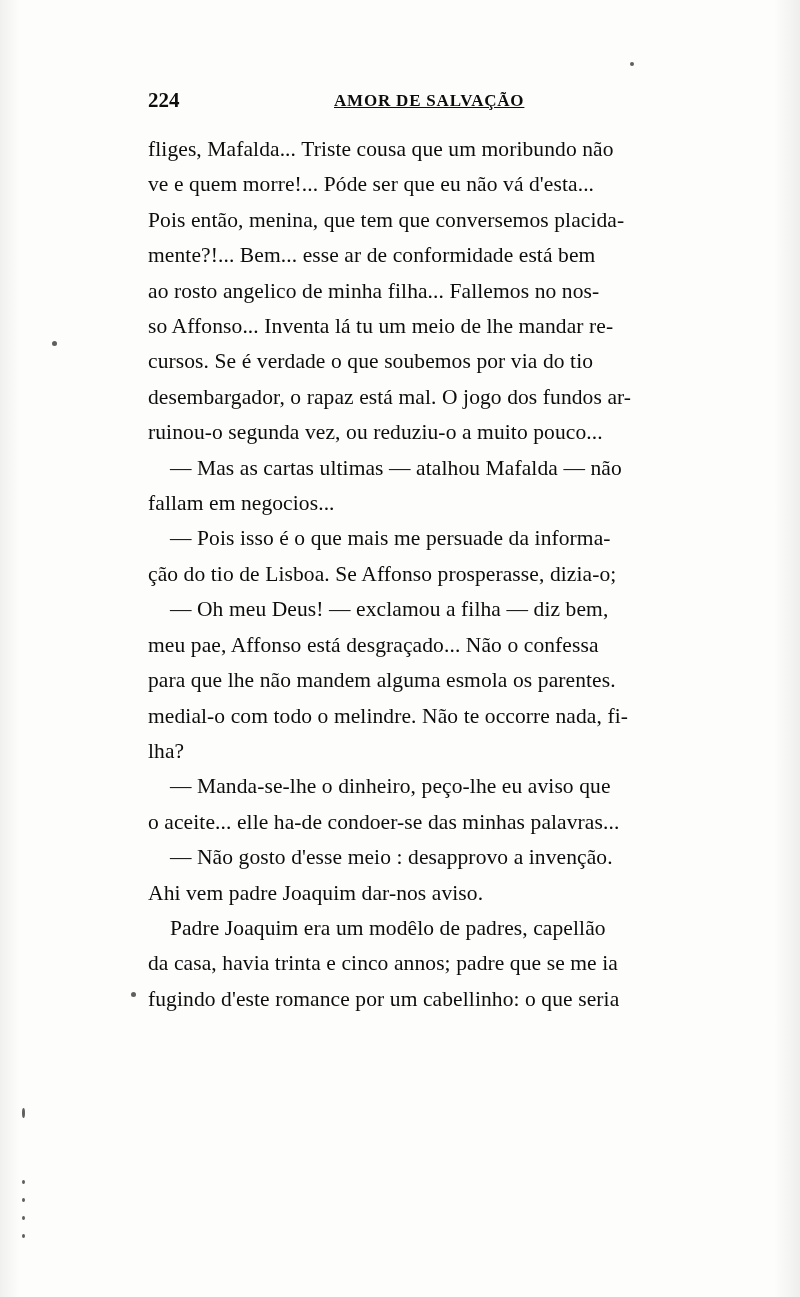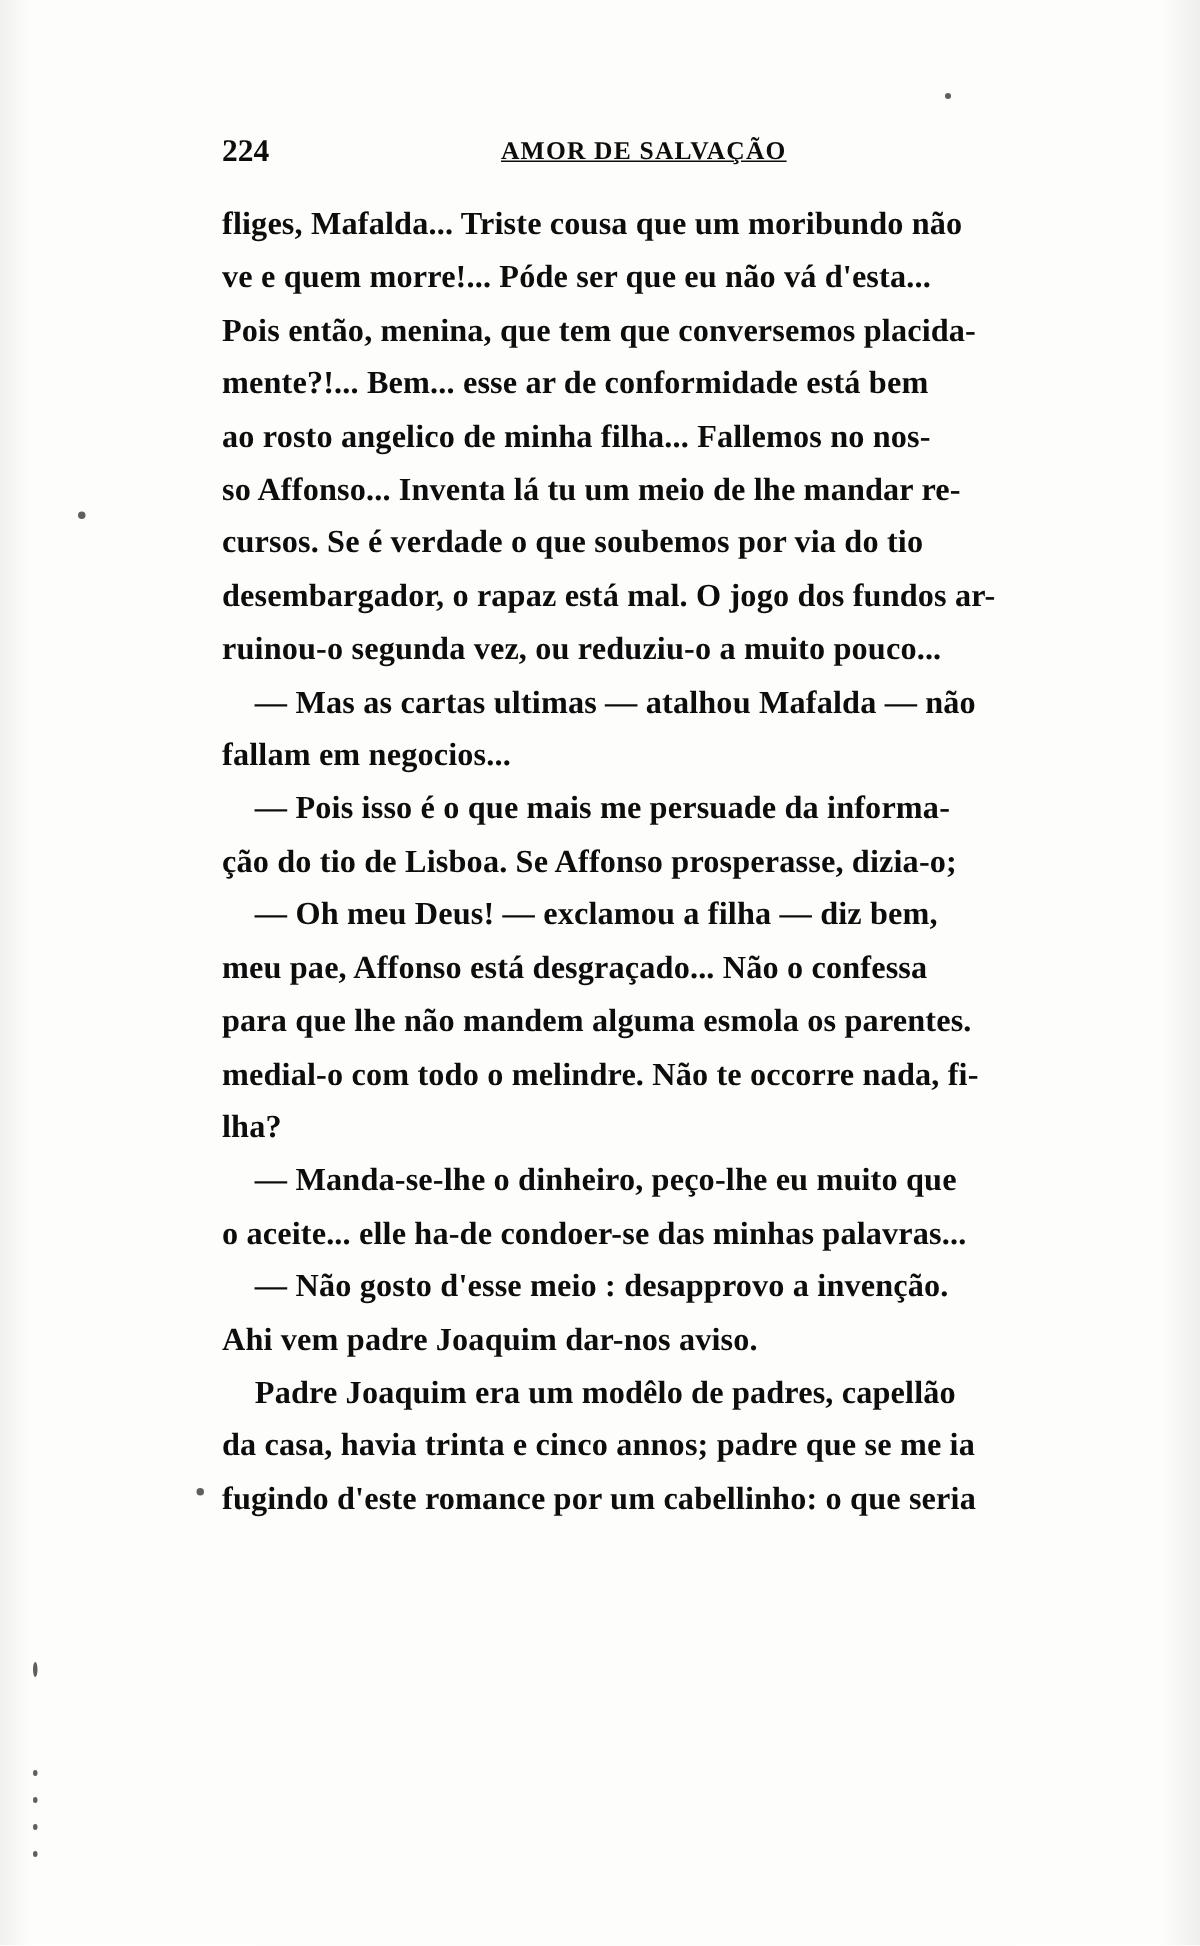--- a/index.html
+++ b/index.html
@@ -77,21 +77,20 @@
     top: 132px;
     left: 148px;
     width: 628px;
   }
 
   .line {
     font-size: 21.5px;
     line-height: 35.4px;
     white-space: pre;
     letter-spacing: 0.1px;
-    font-weight: bold;
   }
 </style>
 </head>
 <body>
 
 <div class="page">
 
   <div class="scan-edge-left"></div>
   <div class="scan-edge-right"></div>
 
@@ -121,21 +120,21 @@
     <div class="line">ruinou-o segunda vez, ou reduziu-o a muito pouco...</div>
     <div class="line">    — Mas as cartas ultimas — atalhou Mafalda — não</div>
     <div class="line">fallam em negocios...</div>
     <div class="line">    — Pois isso é o que mais me persuade da informa-</div>
     <div class="line">ção do tio de Lisboa. Se Affonso prosperasse, dizia-o;</div>
     <div class="line">    — Oh meu Deus! — exclamou a filha — diz bem,</div>
     <div class="line">meu pae, Affonso está desgraçado... Não o confessa</div>
     <div class="line">para que lhe não mandem alguma esmola os parentes.</div>
     <div class="line">medial-o com todo o melindre. Não te occorre nada, fi-</div>
     <div class="line">lha?</div>
-    <div class="line">    — Manda-se-lhe o dinheiro, peço-lhe eu muito que</div>
+    <div class="line">    — Manda-se-lhe o dinheiro, peço-lhe eu aviso que</div>
     <div class="line">o aceite... elle ha-de condoer-se das minhas palavras...</div>
     <div class="line">    — Não gosto d'esse meio : desapprovo a invenção.</div>
     <div class="line">Ahi vem padre Joaquim dar-nos aviso.</div>
     <div class="line">    Padre Joaquim era um modêlo de padres, capellão</div>
     <div class="line">da casa, havia trinta e cinco annos; padre que se me ia</div>
     <div class="line">fugindo d'este romance por um cabellinho: o que seria</div>
   </div>
 
 </div>
 

